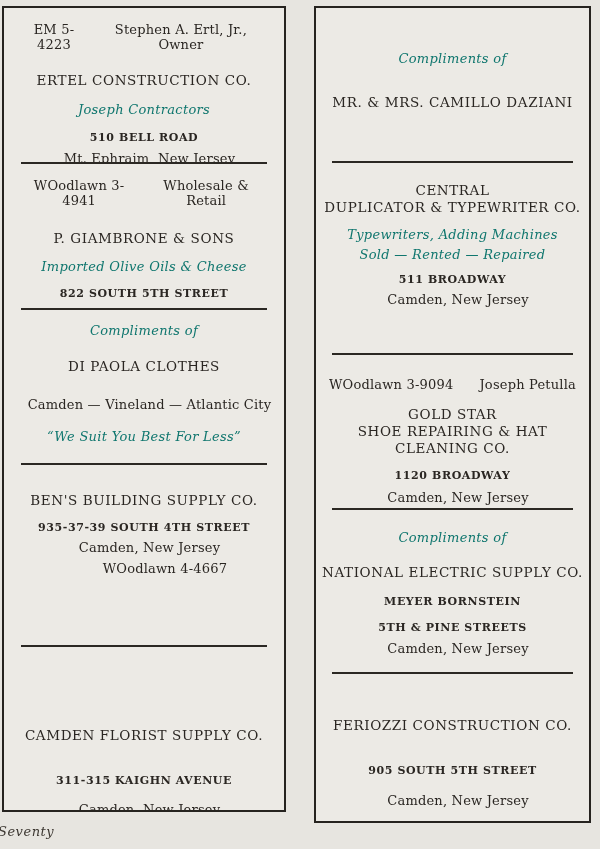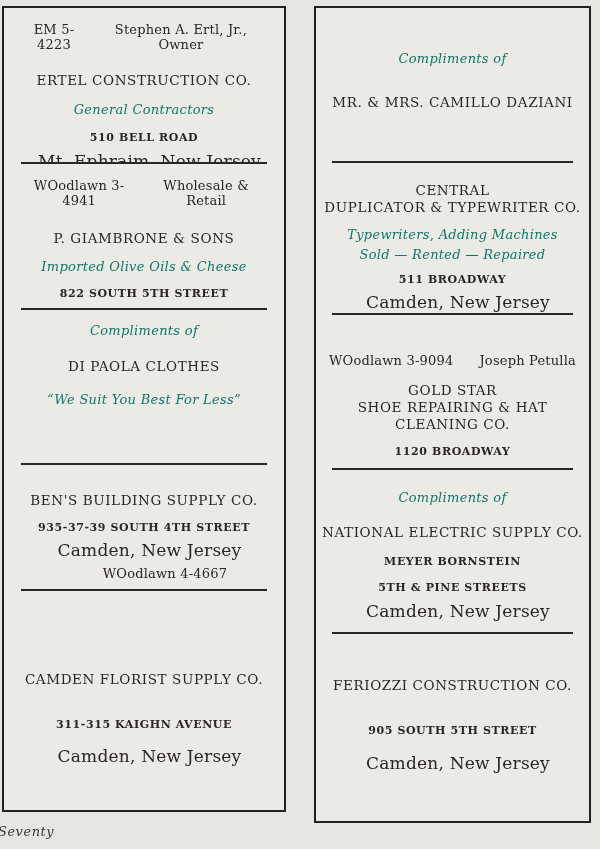--- a/index.html
+++ b/index.html
@@ -36,50 +36,50 @@
     font-weight:400;font-size:13.5px;letter-spacing:0.6px;
     line-height:17px;
   }
   .tag{
     font-style:italic;font-size:13px;color:#0f766e;
     letter-spacing:0.3px;
   }
   .addr{
     font-weight:700;font-size:11px;letter-spacing:0.6px;
   }
-  .city{font-size:17px;letter-spacing:0.2px;margin-left:11px;}
+  .city{font-size:13px;letter-spacing:0.2px;margin-left:11px;}
   .plain{font-size:13px;letter-spacing:0.2px;margin-left:42px;}
   .footer{
     position:absolute;left:-2px;top:824px;
     font-style:italic;font-size:13px;color:#3c3731;
     letter-spacing:0.5px;
   }
   
   .pt13{padding-top:13px}.pt14{padding-top:14px}.pt19{padding-top:19px}
-  .pt20{padding-top:20px}.pt22{padding-top:38px}.pt27{padding-top:27px}
+  .pt20{padding-top:20px}.pt22{padding-top:22px}.pt27{padding-top:27px}
   .pt43{padding-top:43px}.pt52{padding-top:80px}
   .mt5{margin-top:5px}.mt6{margin-top:6px}.mt7{margin-top:7px}
   .mt8{margin-top:8px}.mt11{margin-top:11px}
   .mt12{margin-top:12px}.mt13{margin-top:13px}.mt14{margin-top:14px}
   .mt15{margin-top:15px}.mt16{margin-top:16px}.mt17{margin-top:17px}
   .mt19{margin-top:19px}.mt20{margin-top:20px}.mt22{margin-top:22px}
   .mt28{margin-top:28px}.mt30{margin-top:30px}
 </style>
 </head>
 <body>
 
 <div class="box left">
 
   <section class="ad pt14" style="height:154px">
     <div class="phone-row">
       <span>EM 5-4223</span>
       <span>Stephen A. Ertl, Jr., Owner</span>
     </div>
     <div class="biz mt20">ERTEL CONSTRUCTION CO.</div>
-    <div class="tag mt13">General Contractors</div>
+    <div class="tag mt13">Joseph Contractors</div>
     <div class="addr mt14">510 BELL ROAD</div>
     <div class="city mt7">Mt. Ephraim, New Jersey</div>
   </section>
 
   <div class="rule"></div>
 
   <section class="ad pt14" style="height:144px">
     <div class="phone-row">
       <span>WOodlawn 3-4941</span>
       <span>Wholesale &amp; Retail</span>
@@ -88,26 +88,27 @@
     <div class="tag mt12">Imported Olive Oils &amp; Cheese</div>
     <div class="addr mt13">822 SOUTH 5TH STREET</div>
     <div class="city mt7">Camden, New Jersey</div>
   </section>
 
   <div class="rule"></div>
 
   <section class="ad pt13" style="height:153px">
     <div class="tag">Compliments of</div>
     <div class="biz mt20">DI PAOLA CLOTHES</div>
+    <div class="city mt22">Camden — Vineland — Atlantic City</div>
     <div class="tag mt17">“We Suit You Best For Less”</div>
   </section>
 
   <div class="rule"></div>
 
-  <section class="ad pt27" style="height:124px">
+  <section class="ad pt27" style="height:180px">
     <div class="biz">BEN'S BUILDING SUPPLY CO.</div>
     <div class="addr mt12">935-37-39 SOUTH 4TH STREET</div>
     <div class="city mt6">Camden, New Jersey</div>
     <div class="plain mt6">WOodlawn 4-4667</div>
   </section>
 
   <div class="rule"></div>
 
   <section class="ad fill pt52">
     <div class="biz">CAMDEN FLORIST SUPPLY CO.</div>
@@ -119,21 +120,21 @@
 
 <div class="box right">
 
   <section class="ad pt43" style="height:153px">
     <div class="tag">Compliments of</div>
     <div class="biz mt28">MR. &amp; MRS. CAMILLO DAZIANI</div>
   </section>
 
   <div class="rule"></div>
 
-  <section class="ad pt19" style="height:150px">
+  <section class="ad pt19" style="height:190px">
     <div class="biz">CENTRAL</div>
     <div class="biz">DUPLICATOR &amp; TYPEWRITER CO.</div>
     <div class="tag mt11">Typewriters, Adding Machines</div>
     <div class="tag mt5">Sold — Rented — Repaired</div>
     <div class="addr mt11">511 BROADWAY</div>
     <div class="city mt6">Camden, New Jersey</div>
   </section>
 
   <div class="rule"></div>
 

